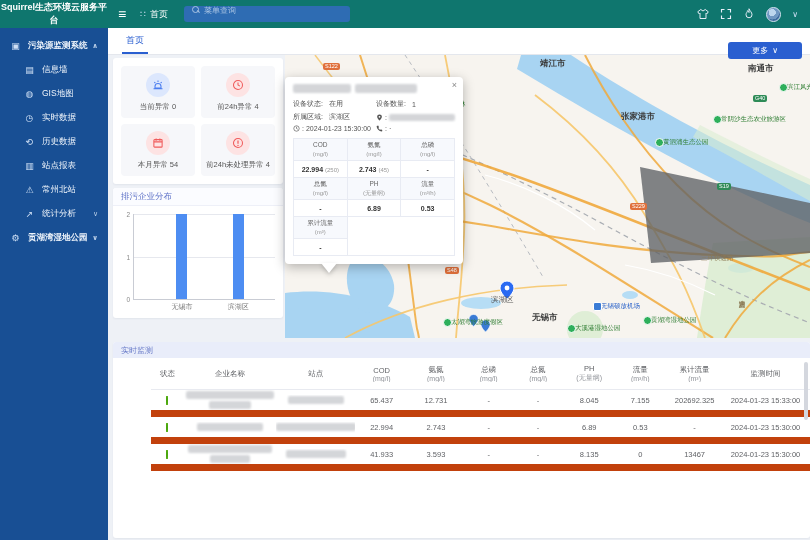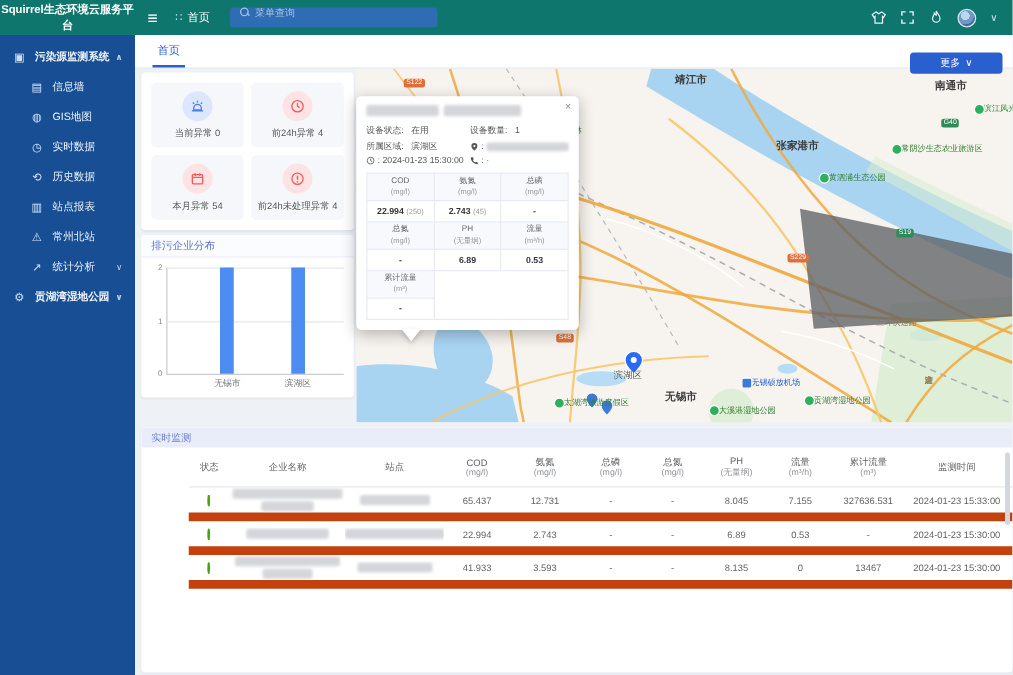--- a/index.html
+++ b/index.html
@@ -409,21 +409,21 @@
           </div>
         <div class="mc c2">
             <div class="blur blur-line" style="width:56px"></div>
           </div>
         <div class="mc c3">65.437</div>
         <div class="mc c4">12.731</div>
         <div class="mc c5">-</div>
         <div class="mc c6">-</div>
         <div class="mc c7">8.045</div>
         <div class="mc c8">7.155</div>
-        <div class="mc c9">327636.531</div>
+        <div class="mc c9">202692.325</div>
         <div class="mc c10">2024-01-23 15:33:00</div>
       </div>
 
       <div class="mrow body">
         <div class="mc c0"><span class="dot"></span></div>
         <div class="mc c1">
             <div class="blur blur-line" style="width:66px"></div>
           </div>
         <div class="mc c2">
             <div class="blur blur-line" style="width:80px"></div>

